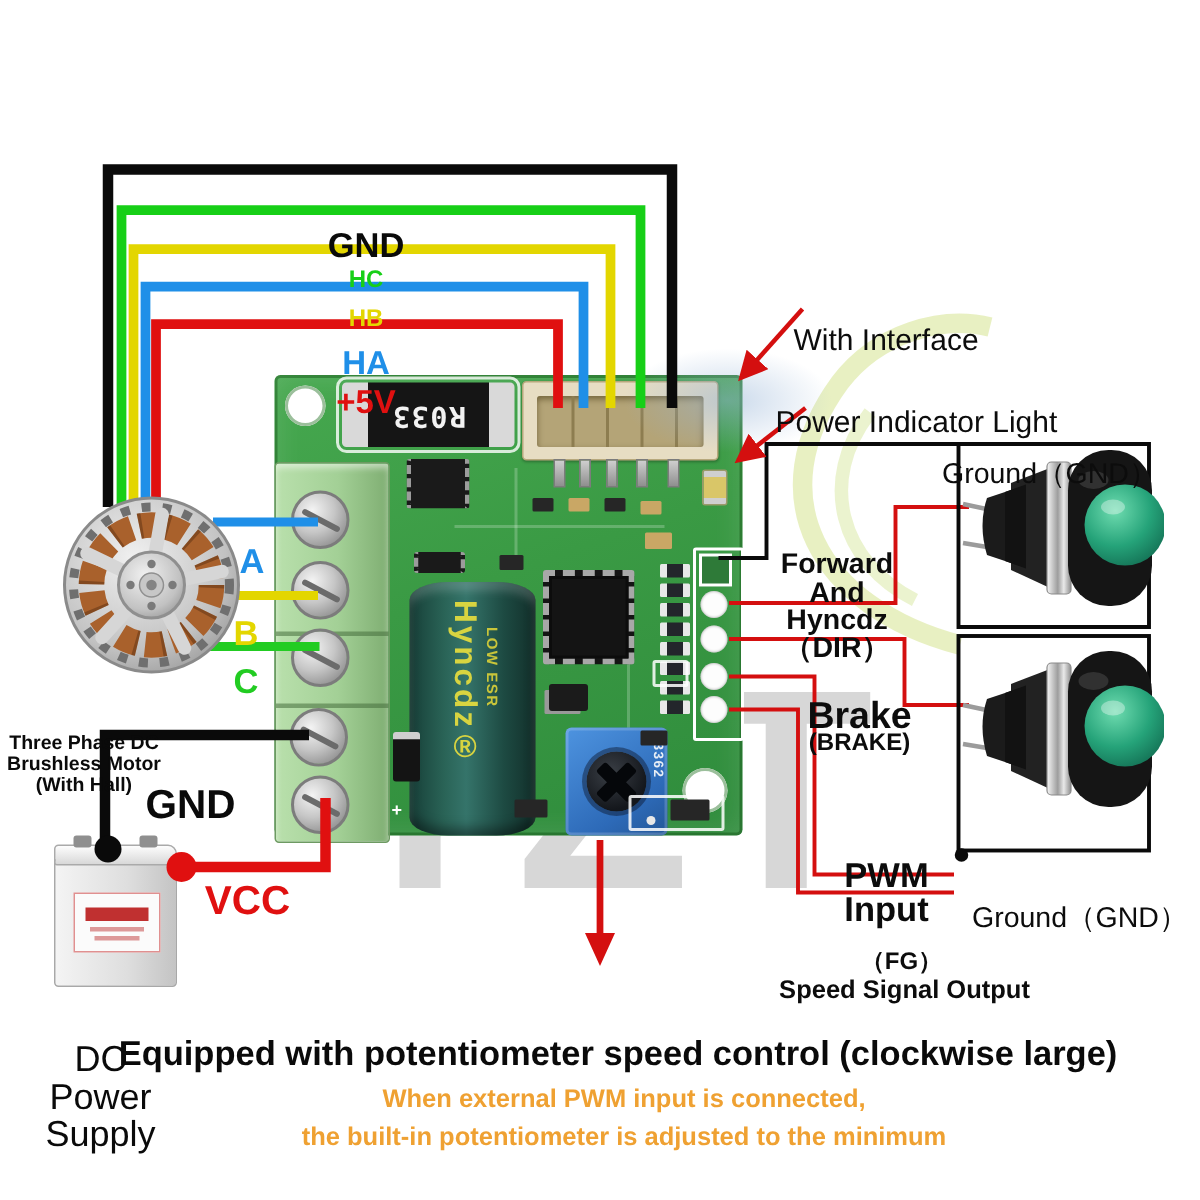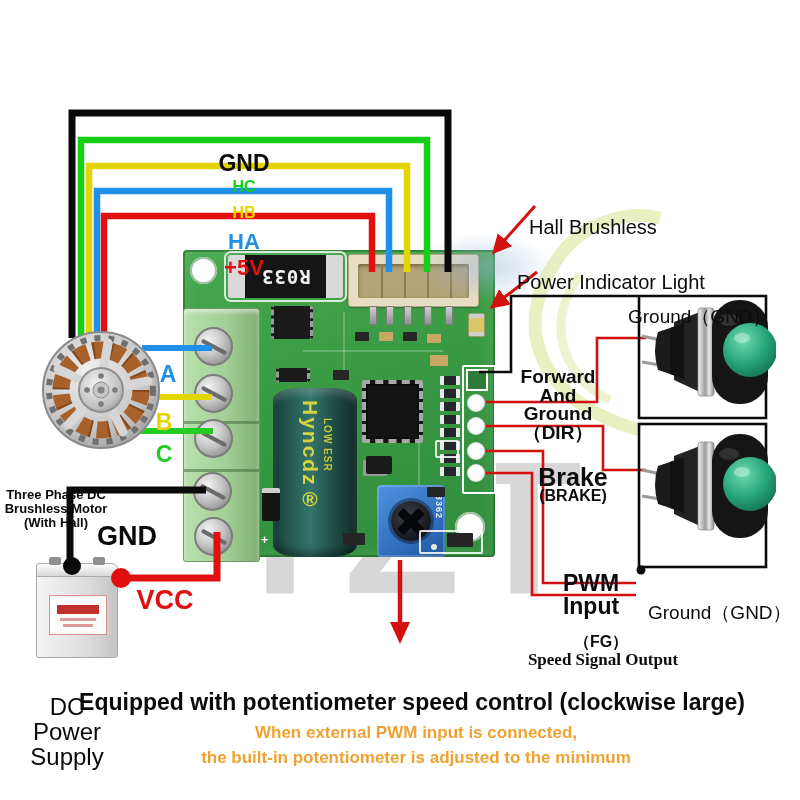--- a/index.html
+++ b/index.html
@@ -311,41 +311,41 @@
     <ellipse cx="106" cy="42" rx="8" ry="5" fill="rgba(255,255,255,.35)"></ellipse>
   </svg>
 
   <div class="labels">
     <div class="lbl ctr w-gnd" style="left:244px;top:115px;">GND</div>
     <div class="lbl ctr w-hc" style="left:244px;top:143px;">HC</div>
     <div class="lbl ctr w-hb" style="left:244px;top:169px;">HB</div>
     <div class="lbl ctr w-ha" style="left:244px;top:194px;">HA</div>
     <div class="lbl ctr w-5v" style="left:244px;top:220px;">+5V</div>
 
-    <div class="lbl callout" style="left:529px;top:181px;">Hall Brushless</div>
+    <div class="lbl callout" style="left:529px;top:181px;">With Interface</div>
     <div class="lbl callout" style="left:517px;top:236px;">Power Indicator Light</div>
     <div class="lbl gndlbl" style="left:628px;top:271px;">Ground（GND）</div>
 
     <div class="lbl ctr dir" style="left:558px;top:332px;">
       <div>Forward</div>
       <div>And</div>
-      <div>Ground</div>
+      <div>Hyncdz</div>
       <div>（DIR）</div>
     </div>
 
     <div class="lbl ctr brake1" style="left:573px;top:428px;">Brake</div>
     <div class="lbl ctr brake2" style="left:573px;top:452px;">(BRAKE)</div>
 
     <div class="lbl ctr pwm" style="left:591px;top:536px;">
       <div>PWM</div>
       <div>Input</div>
     </div>
     <div class="lbl gndlbl" style="left:648px;top:567px;">Ground（GND）</div>
     <div class="lbl ctr fg" style="left:601px;top:598px;">（FG）</div>
-    <div class="lbl ctr speed" style="left:603px;top:615px;font-family:Liberation Serif, serif;">Speed Signal Output</div>
+    <div class="lbl ctr speed" style="left:603px;top:615px;">Speed Signal Output</div>
 
     <div class="lbl ctr phase pa" style="left:168px;top:326px;">A</div>
     <div class="lbl ctr phase pb" style="left:164px;top:374px;">B</div>
     <div class="lbl ctr phase pc" style="left:164px;top:406px;">C</div>
 
     <div class="lbl ctr motorlbl" style="left:56px;top:452px;">
       <div>Three Phase DC</div>
       <div>Brushless Motor</div>
       <div>(With Hall)</div>
     </div>

